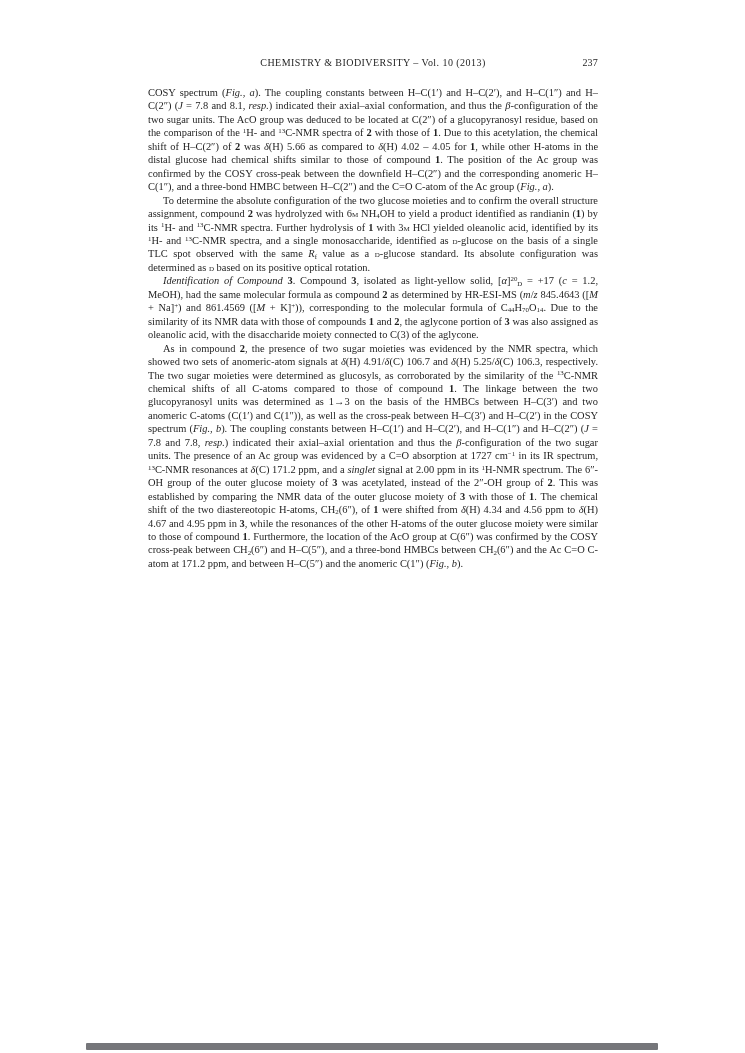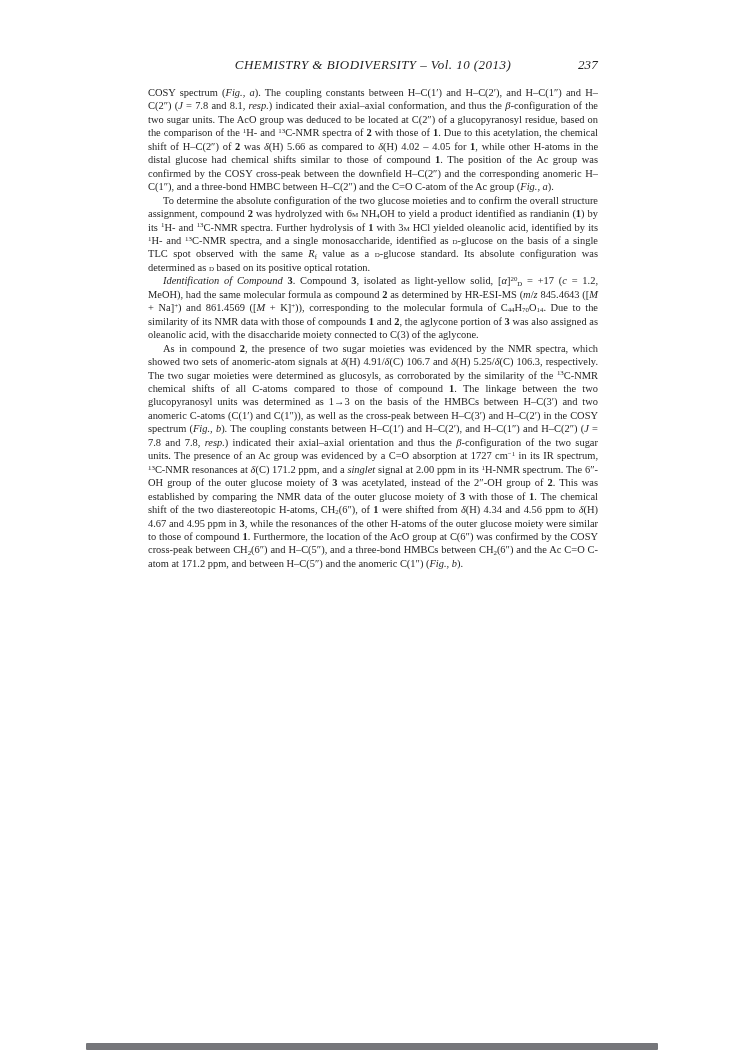--- a/index.html
+++ b/index.html
@@ -18,24 +18,23 @@
   .content {
     position: absolute;
     left: 148px;
     top: 57px;
     width: 450px;
   }
 
   .header {
     position: relative;
     height: 14px;
-    font-size: 13px;
+    font-size: 10px;
     letter-spacing: 0.45px;
     color: var(--text, #1f1f1f);
-    font-style: italic;
   }
   .journal-title { text-align: center; }
   .page-number { position: absolute; right: 0; top: 0; letter-spacing: 0.2px; }
 
   .body-text {
     margin-top: 15px;
     font-size: 10.45px;
     line-height: 13.45px;
     text-align: justify;
   }

